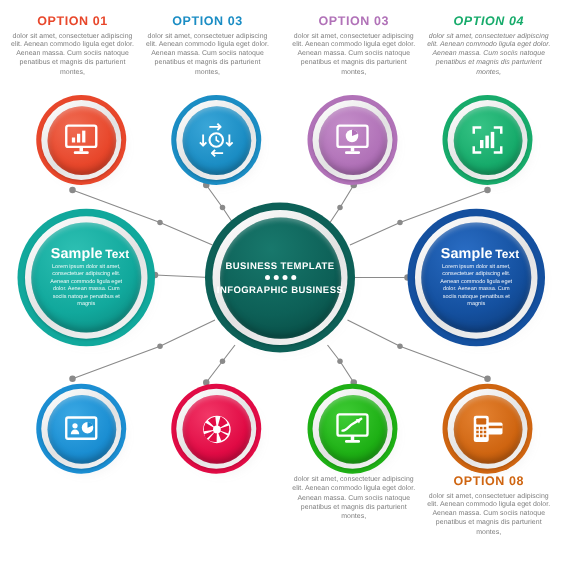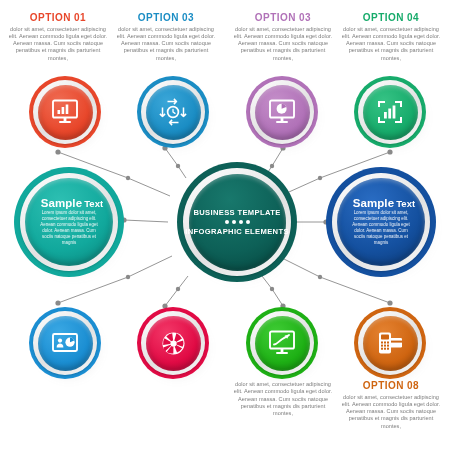--- a/index.html
+++ b/index.html
@@ -154,21 +154,21 @@
     <div class="opt-body" style="color: rgb(125, 125, 125);">dolor sit amet, consectetuer adipiscing elit. Aenean commodo ligula eget dolor. Aenean massa. Cum sociis natoque penatibus et magnis dis parturient montes,</div>
   </div>
   <div class="optblock" style="left:114px;top:13px;">
     <div class="opt-title" style="color: rgb(27, 141, 196);">OPTION 03</div>
     <div class="opt-body" style="color: rgb(125, 125, 125);">dolor sit amet, consectetuer adipiscing elit. Aenean commodo ligula eget dolor. Aenean massa. Cum sociis natoque penatibus et magnis dis parturient montes,</div>
   </div>
   <div class="optblock" style="left:231px;top:13px;">
     <div class="opt-title" style="color: rgb(177, 114, 184);">OPTION 03</div>
     <div class="opt-body" style="color: rgb(125, 125, 125);">dolor sit amet, consectetuer adipiscing elit. Aenean commodo ligula eget dolor. Aenean massa. Cum sociis natoque penatibus et magnis dis parturient montes,</div>
   </div>
-  <div class="optblock" style="left:339px;top:13px;">
+  <div class="optblock" style="left:339px;top:13px;font-style:italic;">
     <div class="opt-title" style="color: rgb(23, 171, 107);">OPTION 04</div>
     <div class="opt-body" style="color: rgb(125, 125, 125);">dolor sit amet, consectetuer adipiscing elit. Aenean commodo ligula eget dolor. Aenean massa. Cum sociis natoque penatibus et magnis dis parturient montes,</div>
   </div>
 
   <div class="node c72" style="left:29px;top:76px;">
     <div class="shadow"></div>
     <div class="ring-outer" style="background:#e8472b;"></div>
     <div class="ring-white"></div>
     <div class="disc" style="background:radial-gradient(circle at 38% 30%, #ef6b52, #e8472b 60%, #c9341c);"></div>
     <div class="ico">
@@ -237,34 +237,34 @@
     <div class="ring-white"></div>
     <div class="disc" style="background:radial-gradient(circle at 40% 28%, #2ec0b3, #11a89c 58%, #0a7f76);"></div>
     <div class="sample-wrap">
       <div class="sample-head">
         <span>Sample</span><span class="s2">Text</span>
       </div>
       <div class="sample-body">Lorem ipsum dolor sit amet, consectetuer adipiscing elit. Aenean commodo ligula eget dolor. Aenean massa. Cum sociis natoque penatibus et magnis</div>
     </div>
   </div>
 
-  <div class="node c120" style="left:177px;top:162px;">
+  <div class="node c120" style="left:164px;top:162px;">
     <div class="shadow"></div>
     <div class="ring-outer" style="background:#0d6057;"></div>
     <div class="ring-white"></div>
     <div class="disc" style="background:radial-gradient(circle at 42% 26%, #18786c, #0d6057 58%, #05423b);"></div>
     <div class="center-txt">
       <div class="l1">BUSINESS TEMPLATE</div>
       <div class="dots">
           <i></i>
           <i></i>
           <i></i>
           <i></i>
         </div>
-      <div class="l2">INFOGRAPHIC ELEMENTS</div>
+      <div class="l2">INFOGRAPHIC BUSINESS</div>
     </div>
   </div>
 
   <div class="node c110" style="left:326px;top:167px;">
     <div class="shadow"></div>
     <div class="ring-outer" style="background:#14509f;"></div>
     <div class="ring-white"></div>
     <div class="disc" style="background:radial-gradient(circle at 40% 28%, #2a6dc4, #14509f 58%, #0b3670);"></div>
     <div class="sample-wrap">
       <div class="sample-head">

